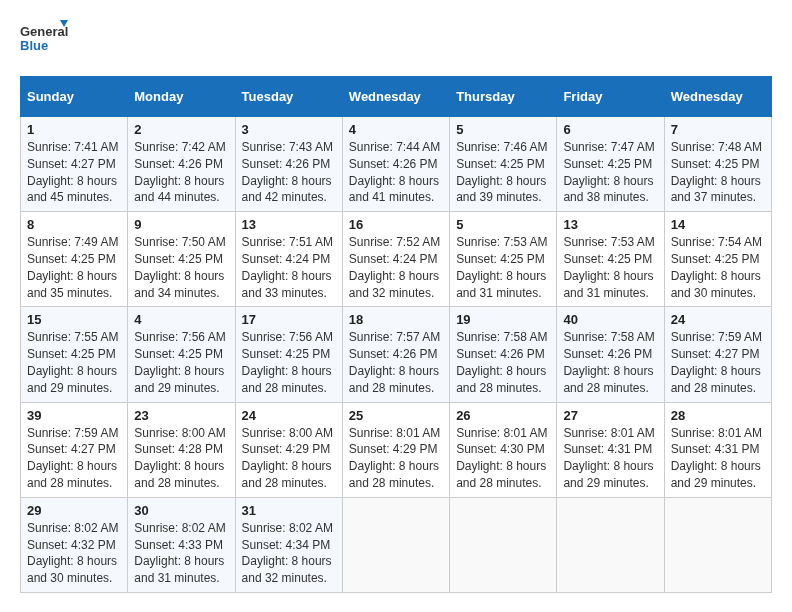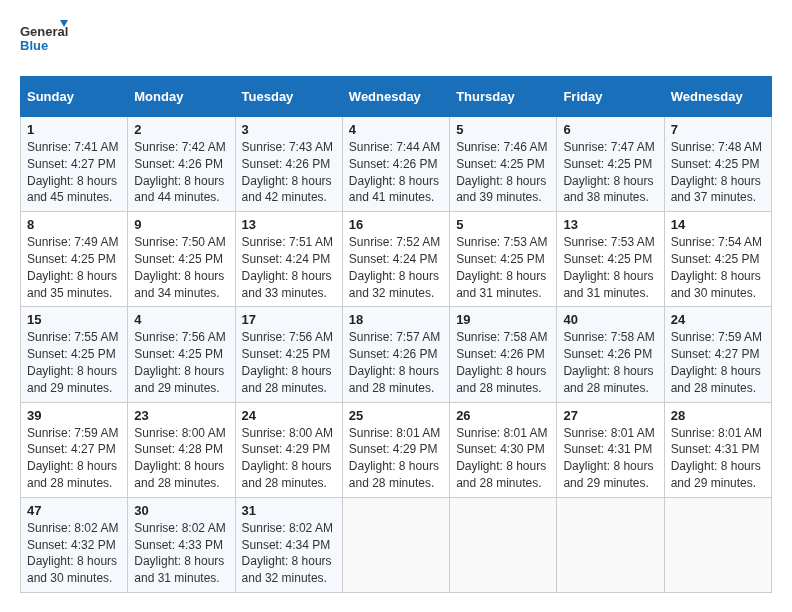--- a/index.html
+++ b/index.html
@@ -278,21 +278,21 @@
         </td>
         <td>
           <span class="day-number">28</span>
           <div class="day-info">
             Sunrise: 8:01 AM<br>Sunset: 4:31 PM<br>Daylight: 8 hours and 29 minutes.
           </div>
         </td>
       </tr>
       <tr>
         <td>
-          <span class="day-number">47</span>
+          <span class="day-number">29</span>
           <div class="day-info">
             Sunrise: 8:02 AM<br>Sunset: 4:32 PM<br>Daylight: 8 hours and 30 minutes.
           </div>
         </td>
         <td>
           <span class="day-number">30</span>
           <div class="day-info">
             Sunrise: 8:02 AM<br>Sunset: 4:33 PM<br>Daylight: 8 hours and 31 minutes.
           </div>
         </td>

